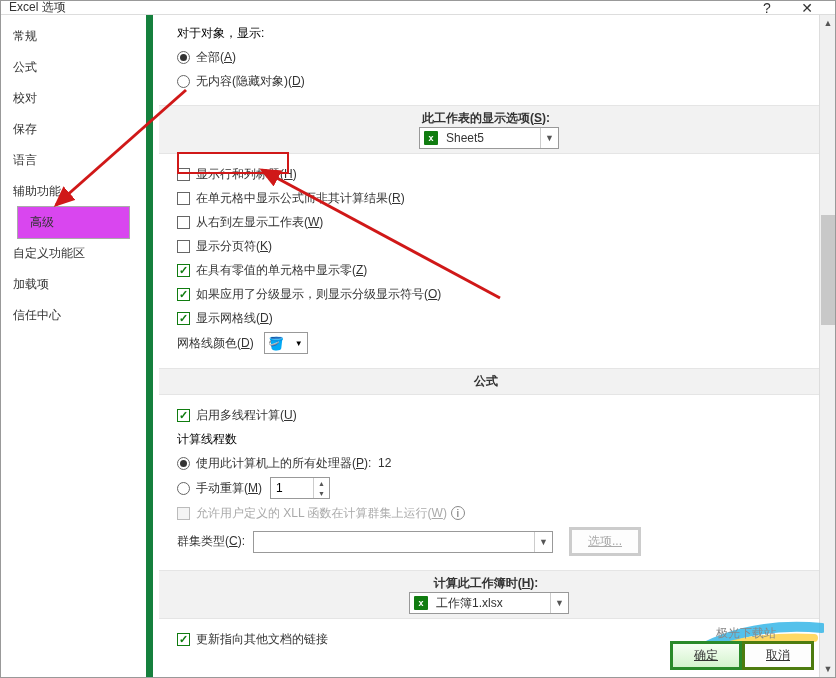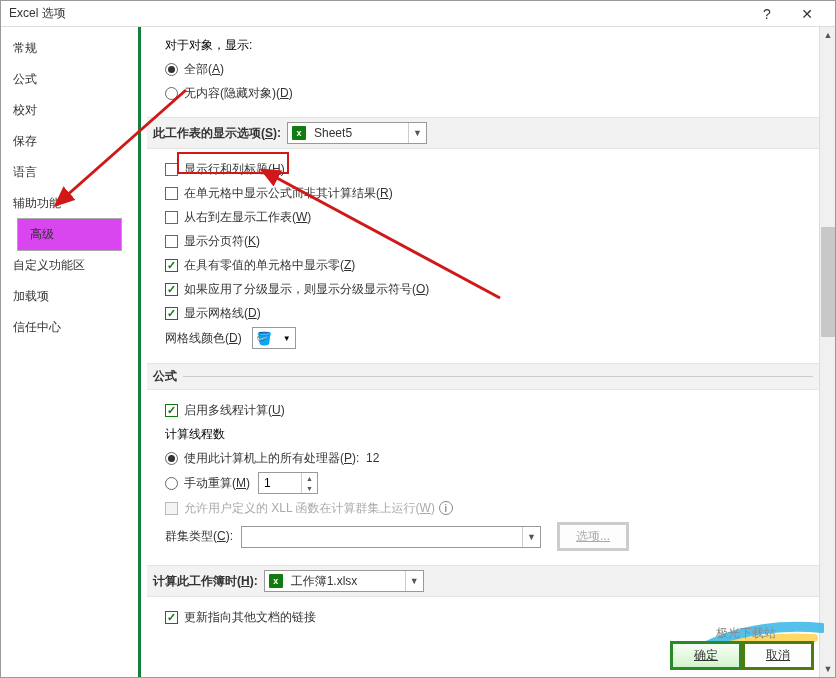--- a/index.html
+++ b/index.html
@@ -1,40 +1,40 @@
 <!DOCTYPE html>
 <html><head>
 <meta charset="utf-8">
 <style>
 * { box-sizing: border-box; margin: 0; padding: 0; font-family: "Microsoft YaHei", "Segoe UI", sans-serif; font-size: 12px; }
 body { background: #fff; width: 836px; height: 678px; overflow: hidden; position: relative; }
 .window { width: 836px; height: 678px; border: 1px solid #999; background: #fff; display: flex; flex-direction: column; }
-.titlebar { height: 26px; display: flex; align-items: center; padding: 0 8px; border-bottom: 1px solid #ddd; justify-content: space-between; }
+.titlebar { height: 14px; display: flex; align-items: center; padding: 0 8px; border-bottom: 1px solid #ddd; justify-content: space-between; }
 .titlebar-title { flex: 1; font-size: 12px; color: #333; }
 .titlebar-btn { width: 40px; height: 28px; display: flex; align-items: center; justify-content: center; font-size: 14px; color: #333; }
 .body { flex: 1; display: flex; overflow: hidden; }
-.sidebar { width: 140px; border-right: 3px solid #15803d; padding-top: 6px; background: #fff; }
+.sidebar { width: 152px; border-right: 7px solid #15803d; padding-top: 6px; background: #fff; }
 .sidebar-item { padding: 7px 12px; color: #333; font-size: 12px; cursor: pointer; }
 .sidebar-item.selected { background: #d946ef; border: 1px solid #aaa; margin: -1px 16px; }
 .content { flex: 1; position: relative; overflow: hidden; }
 .scroll-area { position: absolute; top: 0; left: 0; right: 16px; bottom: 0; overflow: hidden; padding: 4px 0 4px 24px; }
 .scrollbar { position: absolute; top: 0; right: 0; width: 16px; height: 100%; background: #f0f0f0; border-left: 1px solid #ddd; }
 .scroll-btn { width: 16px; height: 16px; background: #f0f0f0; display: flex; align-items: center; justify-content: center; font-size: 9px; color: #555; }
 .scroll-thumb { position: absolute; left: 1px; width: 14px; background: #c8c8c8; border-radius: 0; }
 .indent { margin-left: 24px; }
 .indent2 { margin-left: 48px; }
 .indent3 { margin-left: 72px; }
 .row { display: flex; align-items: center; margin: 4px 0; min-height: 20px; }
 .radio, .checkbox { width: 13px; height: 13px; margin-right: 6px; border: 1px solid #666; background: #fff; display: inline-flex; align-items: center; justify-content: center; flex-shrink: 0; }
 .radio { border-radius: 50%; }
 .radio.checked::after { content: ""; width: 7px; height: 7px; border-radius: 50%; background: #333; }
 .checkbox.checked { border-color: #107c10; }
 .checkbox.checked::after { content: "✓"; color: #107c10; font-size: 11px; font-weight: bold; line-height: 1; }
 .checkbox.disabled { border-color: #bbb; background: #f4f4f4; }
-.section-hdr { display: flex; align-items: center; margin: 14px 0 10px -18px; padding: 4px 6px; }
+.section-hdr { display: flex; align-items: center; margin: 14px 0 10px -18px; padding: 4px 6px; flex-direction: column; }
 .section-hdr.bg { background: #f2f2f2; border-top: 1px solid #e5e5e5; border-bottom: 1px solid #e5e5e5; }
 .section-hdr-text { font-weight: bold; color: #333; margin-right: 6px; }
 .section-hdr-line { flex: 1; height: 1px; background: #ccc; }
 .select { display: inline-flex; align-items: center; border: 1px solid #999; background: #fff; height: 22px; min-width: 130px; }
 .select-icon { width: 16px; height: 16px; margin: 0 3px; display: flex; align-items: center; justify-content: center; }
 .select-text { flex: 1; padding: 0 4px; color: #333; }
 .select-arrow { width: 18px; height: 100%; border-left: 1px solid #ccc; display: flex; align-items: center; justify-content: center; font-size: 9px; color: #555; }
 .num-input { display: inline-flex; border: 1px solid #999; height: 22px; width: 60px; }
 .num-field { flex: 1; padding: 0 5px; display: flex; align-items: center; }
 .spinner { width: 16px; display: flex; flex-direction: column; border-left: 1px solid #ccc; }

